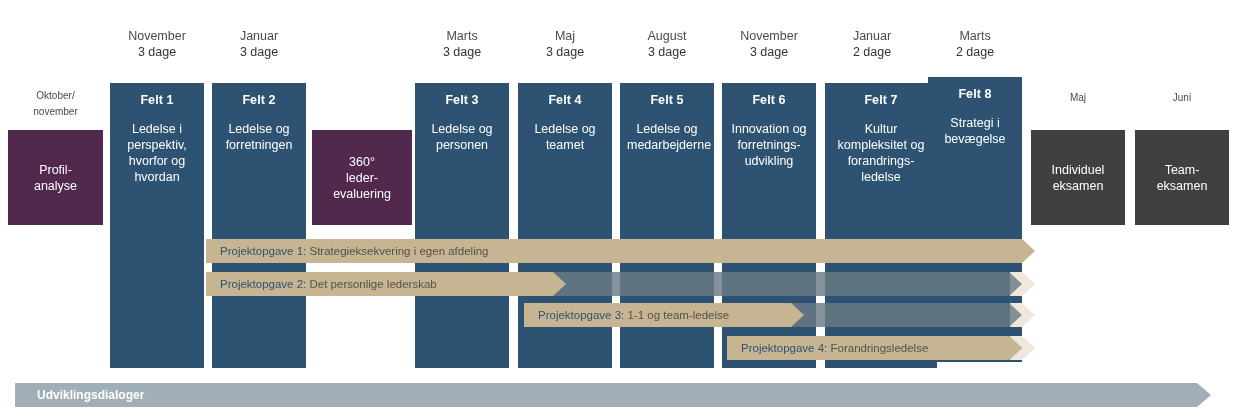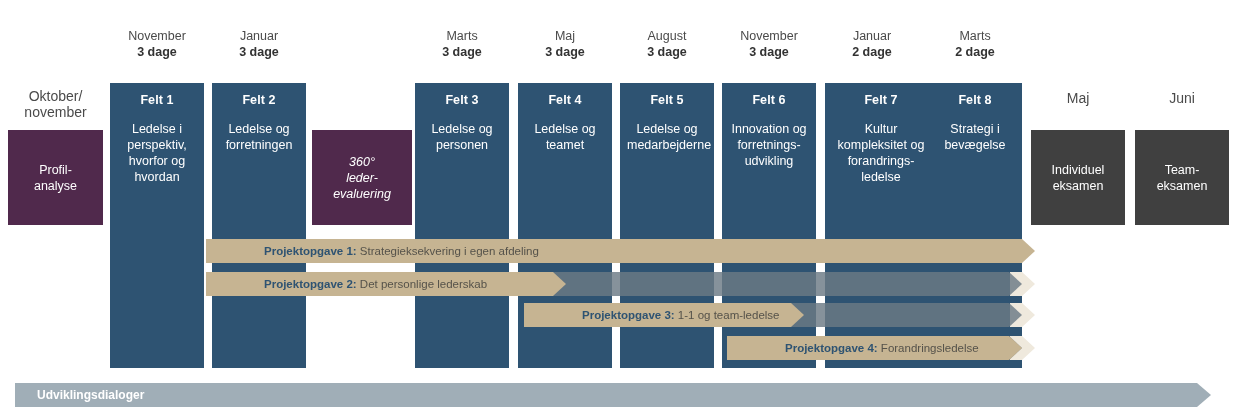--- a/index.html
+++ b/index.html
@@ -15,27 +15,27 @@
 
   
   .period{
     position:absolute;
     text-align:center;
     font-size:12.5px;
     line-height:16px;
     color:#4a4a4a;
   }
   .period .month{display:block;font-weight:400;}
-  .period .days{display:block;font-weight:700;color:#333;}
+  .period .days{display:block;font-weight:400;color:#333;}
 
   
   .plainlabel{
     position:absolute;
     text-align:center;
-    font-size:14px;
+    font-size:10px;
     line-height:16px;
     color:#4a4a4a;
   }
 
   
   .felt{
     position:absolute;
     background:#2e5372;
     color:#ffffff;
     box-sizing:border-box;
@@ -103,21 +103,21 @@
     padding-left:14px;
     display:flex;align-items:center;
     white-space:nowrap;
     overflow:hidden;
   }
   .task-label{
     font-size:11.5px;
     line-height:24px;
     color:#4a5a4c;
   }
-  .task-label b{color:#2e5372;font-weight:700;margin-left:44px;}
+  .task-label b{color:#2e5372;font-weight:400;}
   .task-label .sub{color:#55524a;font-weight:400;}
 
   
   #devbar{
     position:absolute;
     height:24px;
     background:#a0aeb7;
     clip-path:polygon(0 0, calc(100% - 14px) 0, 100% 50%, calc(100% - 14px) 100%, 0 100%);
     box-sizing:border-box;
     padding-left:22px;
@@ -199,30 +199,30 @@
         <span class="felt-desc">Ledelse og medarbejderne</span>
       </div>
       <div class="felt" style="left: 722px; width: 94px; top: 83px; height: 285px;">
         <span class="felt-title">Felt 6</span>
         <span class="felt-desc">Innovation og forretnings-udvikling</span>
       </div>
       <div class="felt" style="left: 825px; width: 112px; top: 83px; height: 285px;">
         <span class="felt-title">Felt 7</span>
         <span class="felt-desc">Kultur kompleksitet og forandrings-ledelse</span>
       </div>
-      <div class="felt" style="left: 928px; width: 94px; top: 83px; height: 285px;">
+      <div class="felt" style="left: 928px; width: 94px; top: 77px; height: 285px;">
         <span class="felt-title">Felt 8</span>
         <span class="felt-desc">Strategi i bevægelse</span>
       </div>
     </div>
   <div id="purple-layer">
       <div class="purplebox" style="left: 8px; width: 95px; top: 130px; height: 95px;">
         <div>Profil-<br>analyse</div>
       </div>
-      <div class="purplebox" style="left: 312px; width: 100px; top: 130px; height: 95px; font-style: italic;">
+      <div class="purplebox" style="left: 312px; width: 100px; top: 130px; height: 95px;">
         <div>360°<br>leder-<br>evaluering</div>
       </div>
     </div>
   <div id="teal-layer">
       <div class="tealbox" style="left: 1031px; width: 94px; top: 130px; height: 95px;">
         <div>Individuel<br>eksamen</div>
       </div>
       <div class="tealbox" style="left: 1135px; width: 94px; top: 130px; height: 95px;">
         <div>Team-<br>eksamen</div>
       </div>

